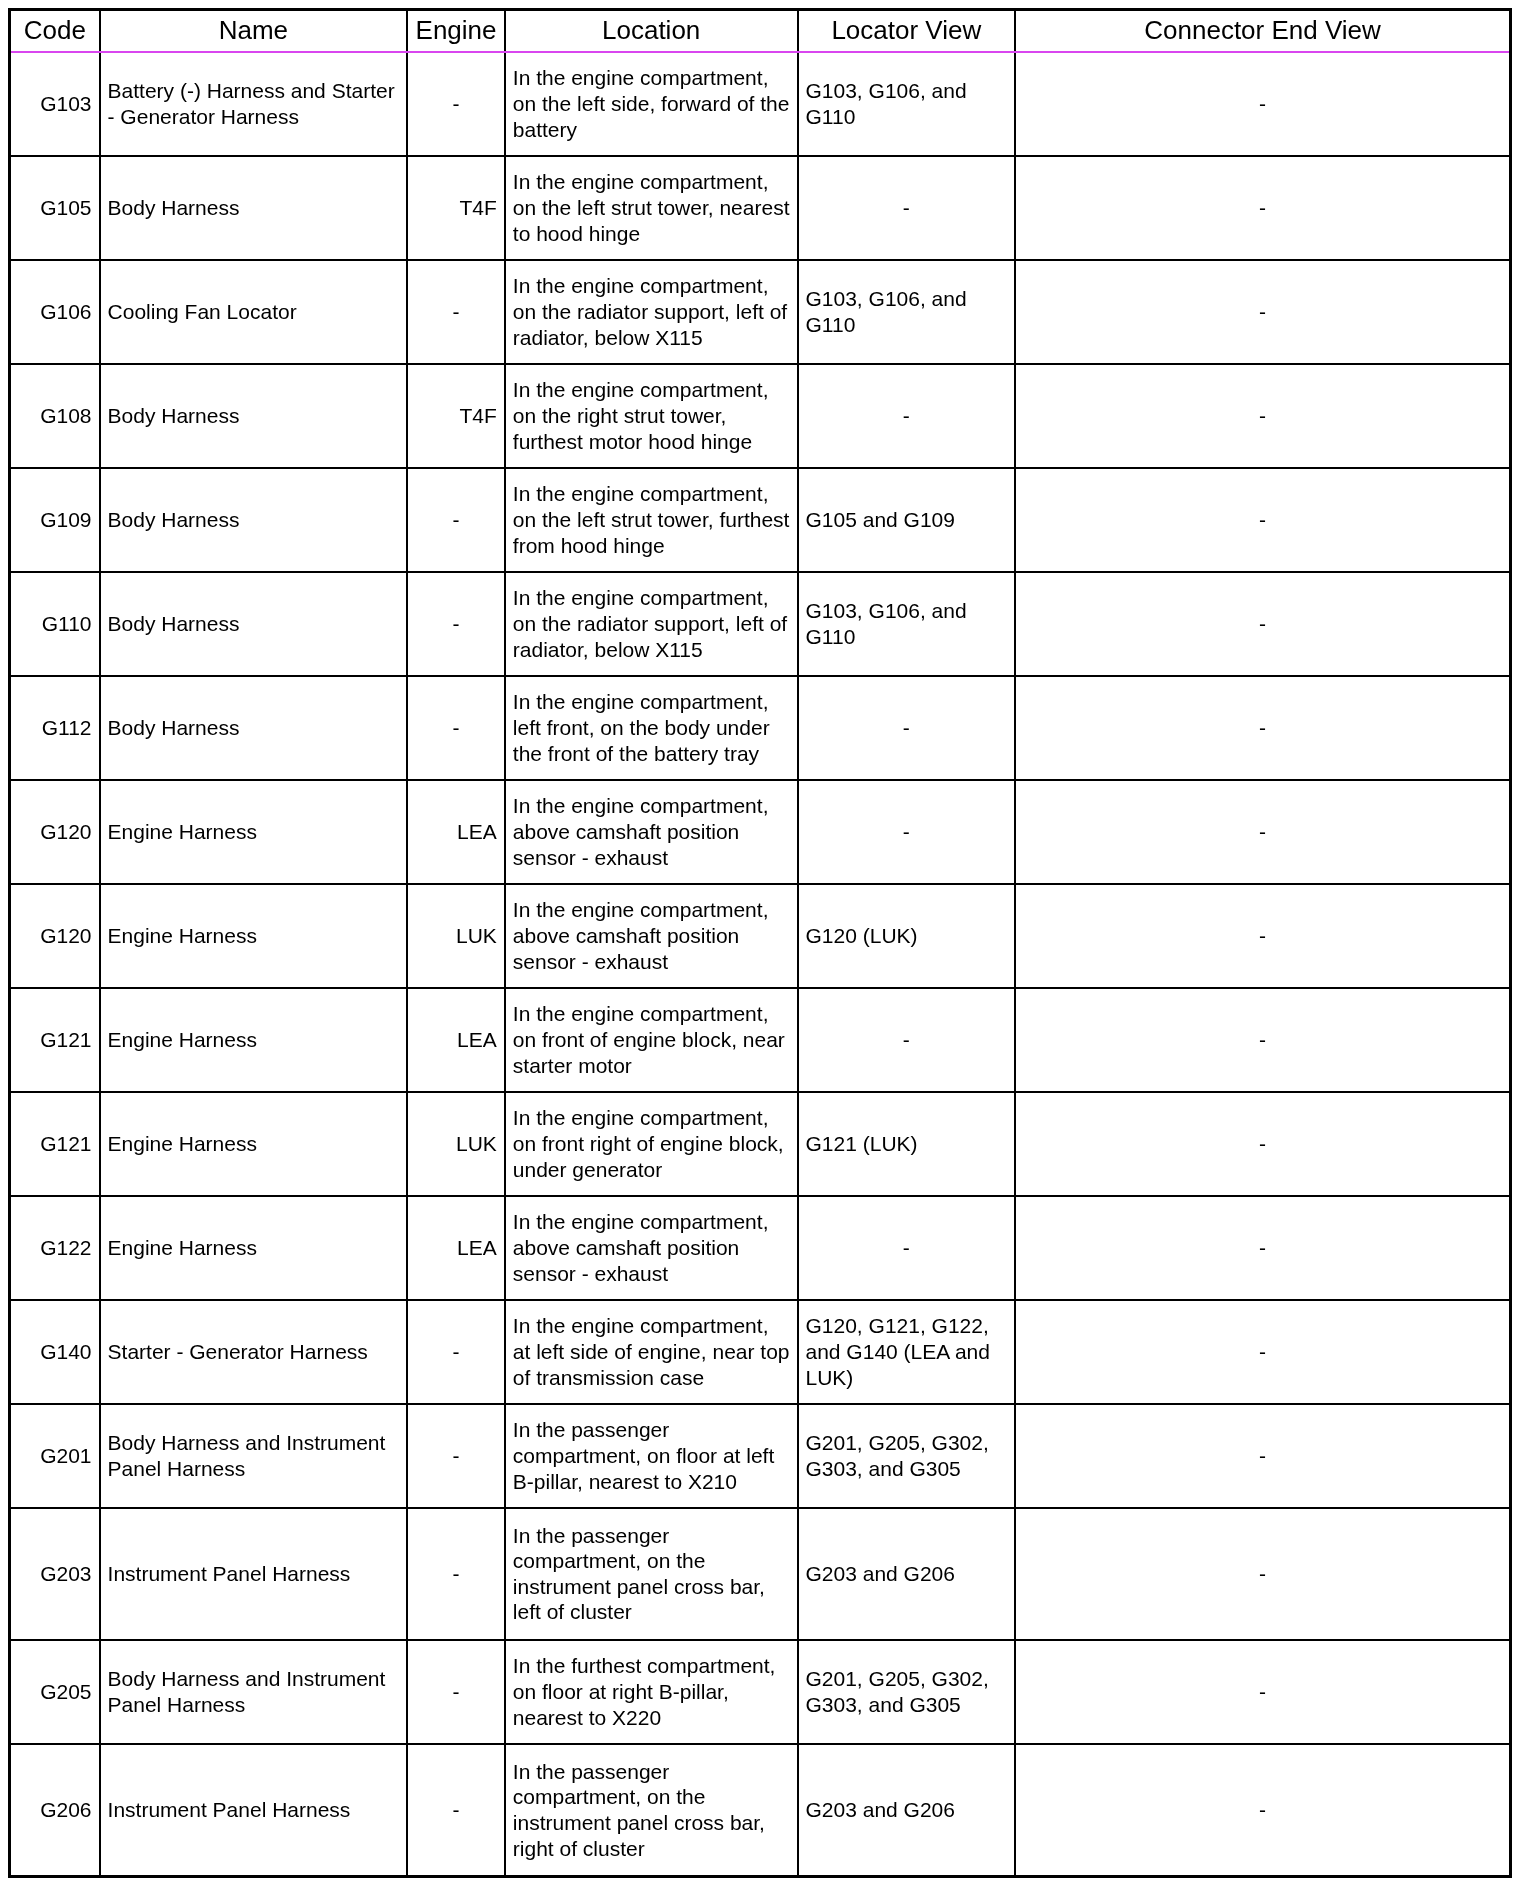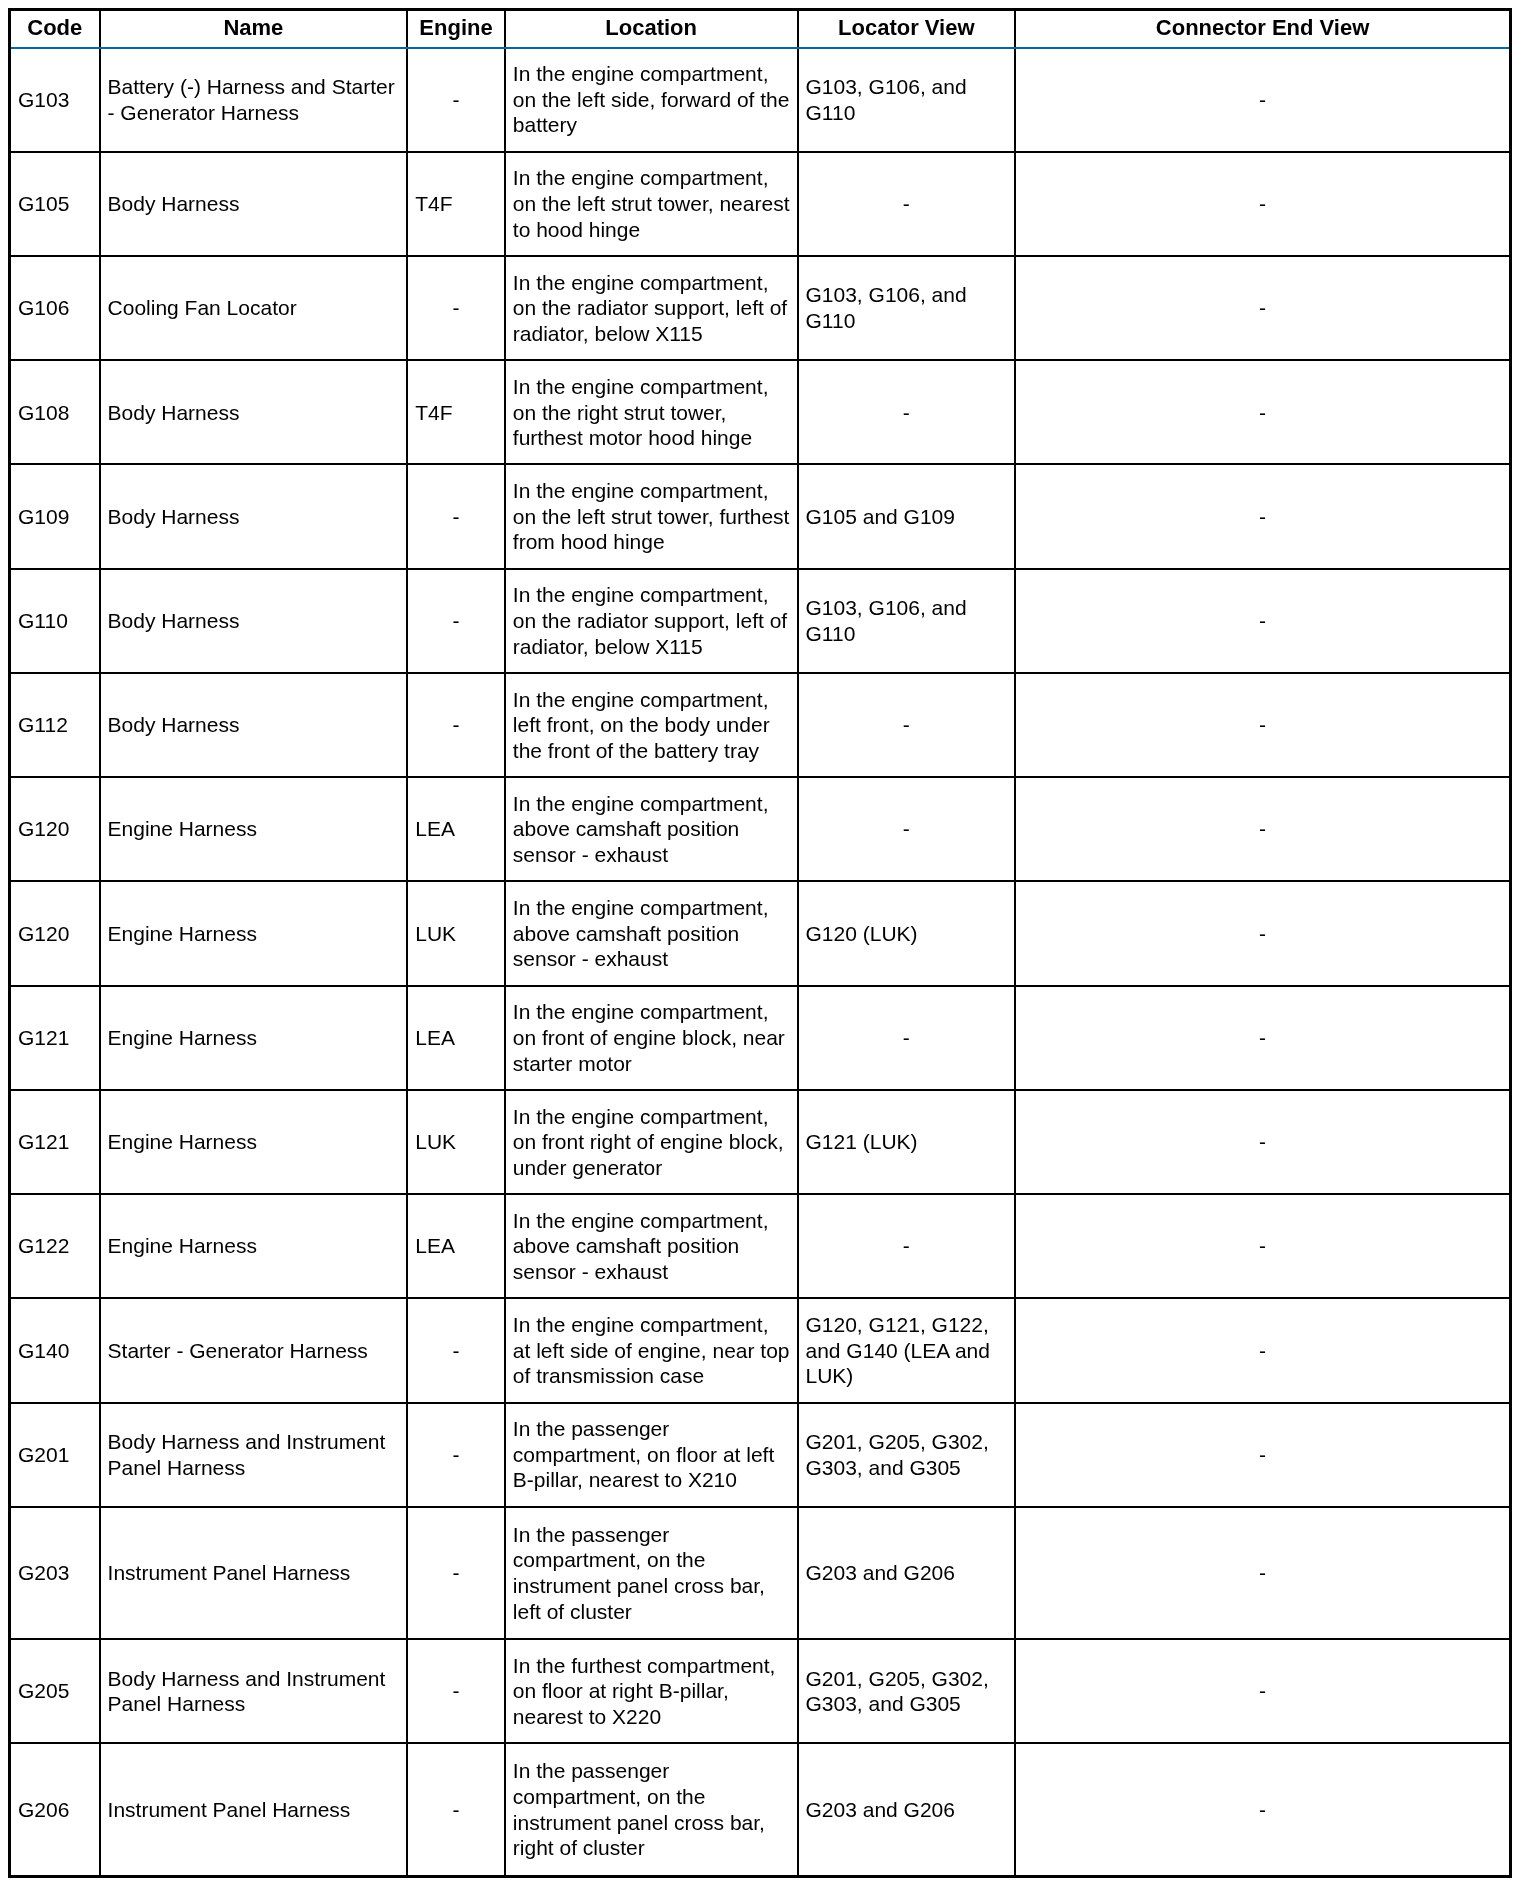--- a/index.html
+++ b/index.html
@@ -25,38 +25,38 @@
     font-size: 21px;
     line-height: 1.22;
   }
   th, td {
     border: 2px solid #000000;
     vertical-align: middle;
     padding: 8px 7px;
     overflow: hidden;
   }
   thead th {
-    font-weight: bold;
+    font-weight: normal;
     text-align: center;
-    font-size: 22px;
+    font-size: 26px;
     height: 38px;
     padding: 4px 4px;
-    border-bottom: 2px solid #0369a1;
+    border-bottom: 2px solid #d946ef;
   }
   
   col.c-code      { width: 6%; }
   col.c-name      { width: 20.5%; }
   col.c-option    { width: 6.5%; }
   col.c-location  { width: 19.5%; }
   col.c-locator   { width: 14.5%; }
   col.c-connector { width: 33%; }
 
   td.col-code,
   td.col-option,
-  td.col-connector { text-align: left; }
+  td.col-connector { text-align: right; }
 
   td.col-name,
   td.col-location,
   td.col-locator { text-align: left; }
 
   
   td.dash { text-align: center; }
 </style>
 </head>
 <body>

